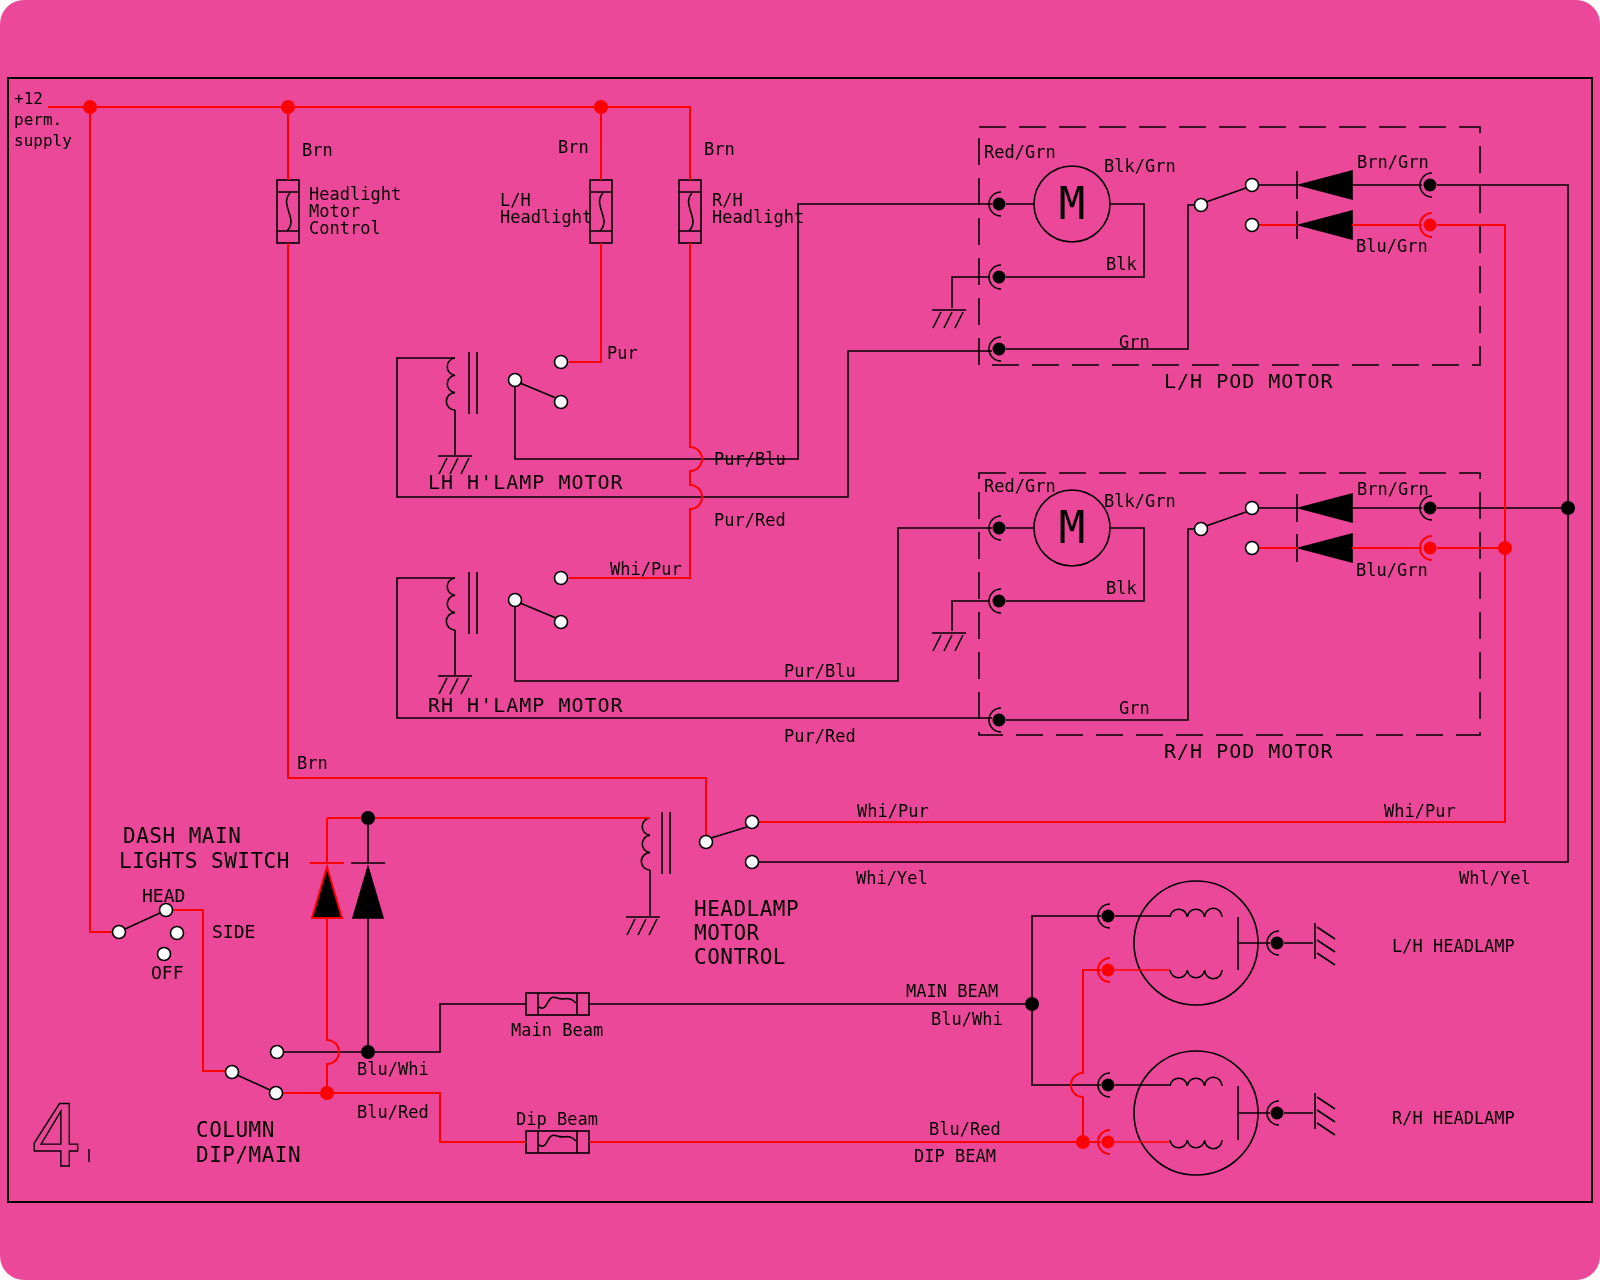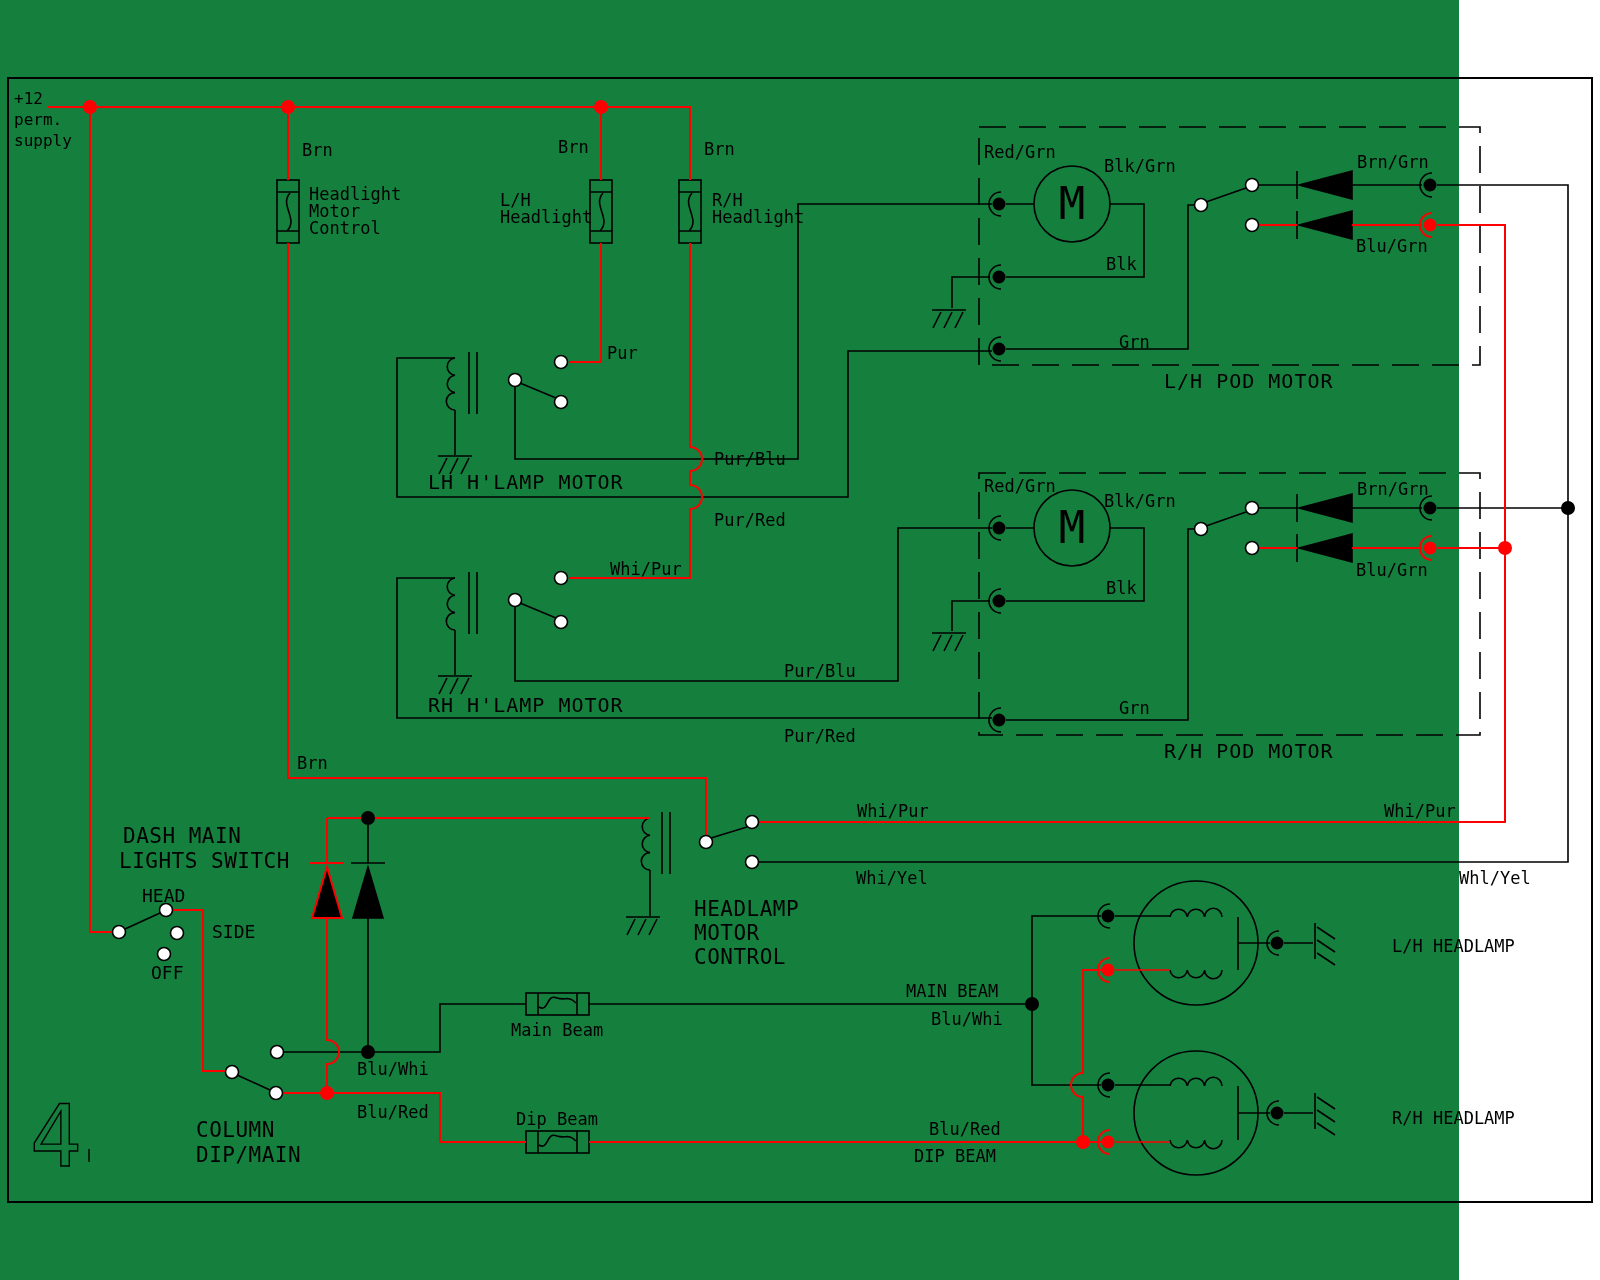--- a/index.html
+++ b/index.html
@@ -1,16 +1,16 @@
 <!DOCTYPE html>
 <html><head>
 <meta charset="utf-8">
 <style>
   html,body{margin:0;padding:0;background:#ffffff;}
-  .stage{width:1459px;height:1280px;position:relative;background:#15803d;}
+  .stage{width:1600px;height:1280px;position:relative;background:#ec4899;border-radius:24px;}
   svg{display:block;font-family:"DejaVu Sans Mono",monospace;}
   text{fill:#000000;stroke:none;}
   .t16{font-size:16px;}
   .t17{font-size:17px;}
   .t18{font-size:18px;}
   .t20{font-size:20px;letter-spacing:1px;}
   .t21{font-size:21px;letter-spacing:0.5px;}
   .m44{font-size:44px;text-anchor:middle;}
   .pageno{font-size:86px;fill:none;stroke:#000;stroke-width:1.4px;}
 </style>

